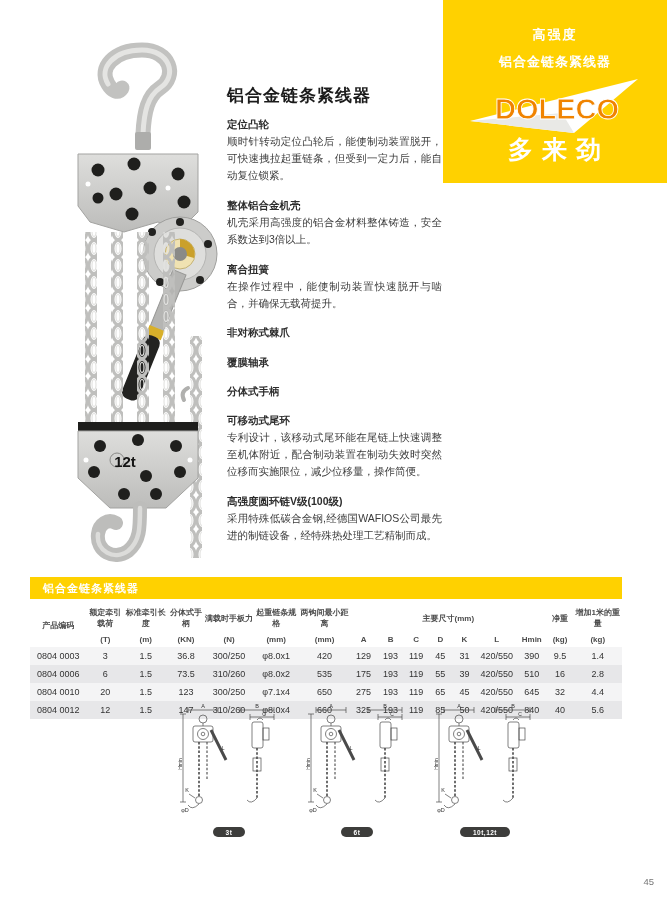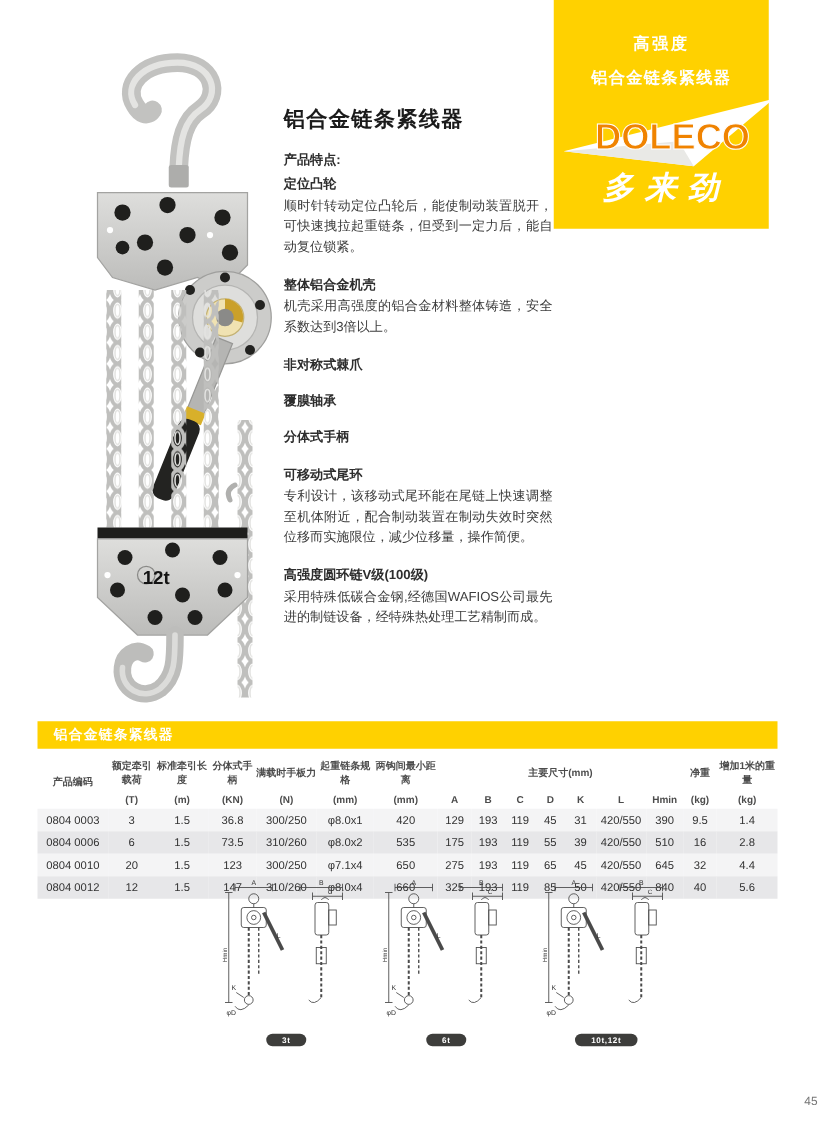--- a/index.html
+++ b/index.html
@@ -1,24 +1,24 @@
 <!DOCTYPE html>
 <html><head>
 <meta charset="utf-8">
 <style>
   html,body{margin:0;padding:0;background:#fff;}
   #page{position:relative;width:670px;height:915px;background:#fff;overflow:hidden;
         font-family:"Liberation Sans","DejaVu Sans",sans-serif;}
 
   
-  .banner{position:absolute;left:443px;top:0;width:172px;height:183px;background:#FFD100;text-align:center;}
+  .banner{position:absolute;left:443px;top:0;width:224px;height:183px;background:#FFD100;text-align:center;}
   .banner-line1{padding-top:26px;font-size:13px;color:#fff;font-weight:bold;letter-spacing:2px;}
   .banner-line2{margin-top:9px;font-size:13px;color:#fff;font-weight:bold;letter-spacing:1px;}
   .logo-svg{display:block;margin:4px auto 0;}
-  .brand-cn{font-size:25px;color:#fff;font-weight:bold;letter-spacing:9px;margin-top:-4px;padding-left:8px;font-style:italic;}
+  .brand-cn{font-size:25px;color:#fff;font-weight:bold;letter-spacing:9px;margin-top:-4px;padding-left:8px;}
 
   
   .article{position:absolute;left:227px;top:84px;width:215px;}
   .article-title{font-size:17px;font-weight:bold;color:#1b1b1b;margin:0 0 9px 0;letter-spacing:1px;}
   .sec{margin-top:13px;}
   .sec.tight{margin-top:3px;}
   .sec-h{font-size:10.5px;font-weight:bold;color:#2d2d2d;line-height:1.55;}
   .sec-b{font-size:10.5px;color:#3c3c3c;line-height:1.6;margin-top:1px;text-align:justify;}
 
   
@@ -145,30 +145,31 @@
       <polygon points="8,46 176,4 112,58" fill="#ffffff"></polygon>
       <polygon points="8,46 100,38 112,58" fill="#e9e9e6"></polygon>
       <text x="95" y="44" text-anchor="middle" font-size="29" font-weight="bold" fill="#F08300" stroke="#ffffff" stroke-width="0.8">DOLECO</text>
     </svg>
     <div class="brand-cn">多来劲</div>
   </div>
 
   <div class="article">
     <h1 class="article-title">铝合金链条紧线器</h1>
     <div id="sections-host">
-        <div class="sec">
-          <div class="sec-h">产品特点:</div>
-        </div>
         <div class="sec tight">
           <div class="sec-h">定位凸轮</div>
           <div class="sec-b">顺时针转动定位凸轮后，能使制动装置脱开，可快速拽拉起重链条，但受到一定力后，能自动复位锁紧。</div>
         </div>
         <div class="sec">
           <div class="sec-h">整体铝合金机壳</div>
           <div class="sec-b">机壳采用高强度的铝合金材料整体铸造，安全系数达到3倍以上。</div>
+        </div>
+        <div class="sec">
+          <div class="sec-h">离合扭簧</div>
+          <div class="sec-b">在操作过程中，能使制动装置快速脱开与啮合，并确保无载荷提升。</div>
         </div>
         <div class="sec">
           <div class="sec-h">非对称式棘爪</div>
         </div>
         <div class="sec">
           <div class="sec-h">覆膜轴承</div>
         </div>
         <div class="sec">
           <div class="sec-h">分体式手柄</div>
         </div>

